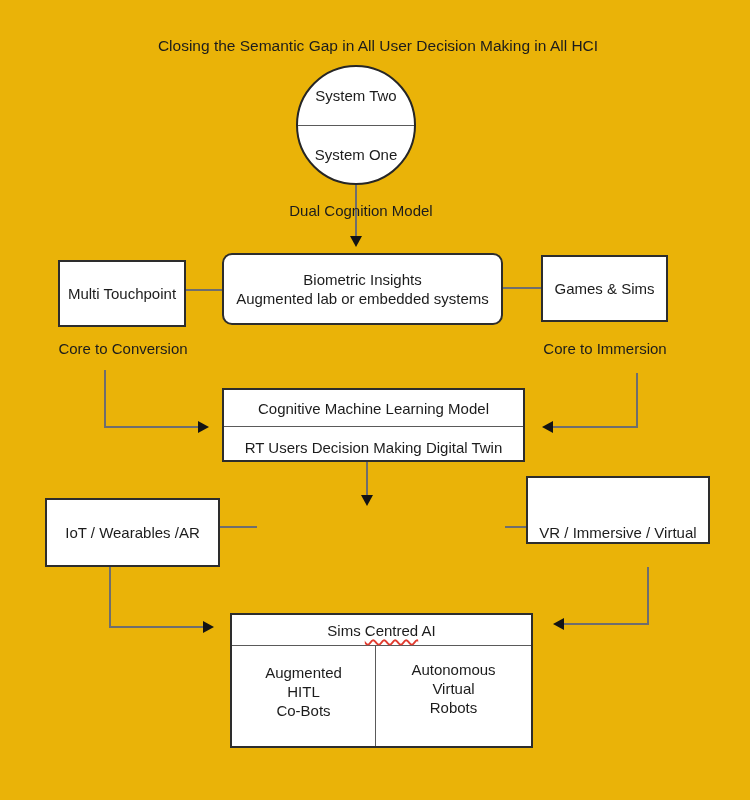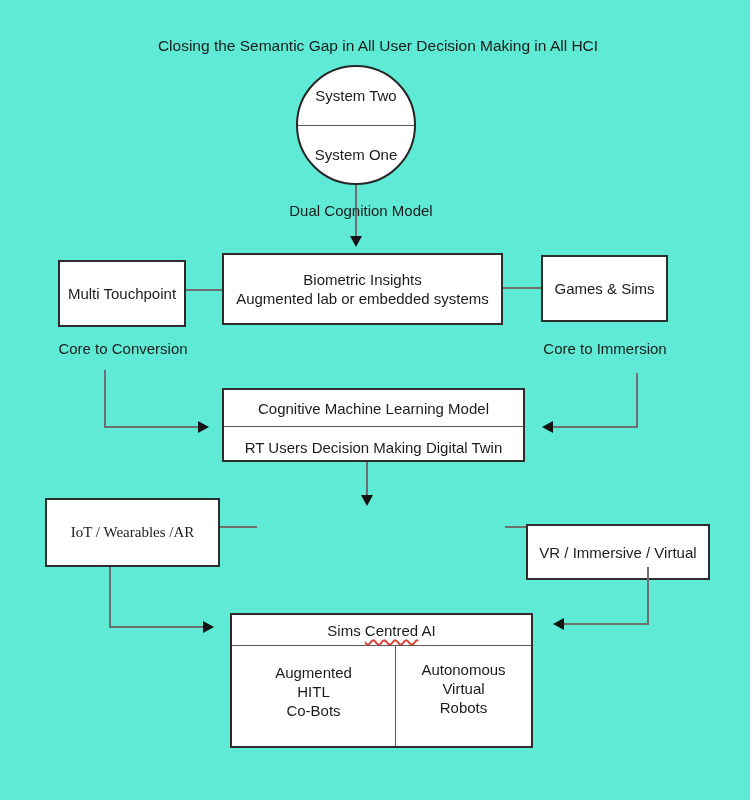--- a/index.html
+++ b/index.html
@@ -1,17 +1,17 @@
 <!DOCTYPE html>
 <html><head>
 <meta charset="utf-8">
 <style>
   html,body{margin:0;padding:0;background:#fff;}
   #canvas{
-    position:relative;width:750px;height:800px;background:#5eead4;overflow:hidden;
+    position:relative;width:750px;height:800px;background:#eab308;overflow:hidden;
     font-family:"Liberation Sans","DejaVu Sans",sans-serif;color:#1c1c1c;
   }
   .box{
     position:absolute;box-sizing:border-box;border:2px solid #2d2d2d;background:#fff;
     display:flex;flex-direction:column;align-items:center;justify-content:center;
     text-align:center;font-size:15px;line-height:19px;color:#1c1c1c;
   }
   .label{position:absolute;font-size:15px;line-height:19px;color:#1c1c1c;text-align:center;}
   .hline{position:absolute;height:2px;background:#6e6e6e;}
   .vline{position:absolute;width:2px;background:#6e6e6e;}
@@ -49,21 +49,21 @@
   <div class="vline" style="left:355px;top:185px;height:53px;"></div>
   <div class="arr down" style="left:350px;top:236px;"></div>
   <div class="label" style="left:281px;top:201px;width:160px;">Dual Cognition Model</div>
 
   <div class="box" style="left:58px;top:260px;width:128px;height:67px;">
     <span>Multi Touchpoint</span>
   </div>
 
   <div class="hline" style="left:186px;top:289px;width:36px;"></div>
 
-  <div class="box" style="left:222px;top:253px;width:281px;height:72px;">
+  <div class="box" style="left:222px;top:253px;width:281px;height:72px;border-radius:10px;">
     <span>Biometric Insights</span>
     <span>Augmented lab or embedded systems</span>
   </div>
 
   <div class="hline" style="left:503px;top:287px;width:38px;"></div>
 
   <div class="box" style="left:541px;top:255px;width:127px;height:67px;">
     <span>Games &amp; Sims</span>
   </div>
 
@@ -83,47 +83,47 @@
       <span>Cognitive Machine Learning Model</span>
     </div>
     <div class="split-row" style="flex:1;margin-top:8px;">
       <span>RT Users Decision Making Digital Twin</span>
     </div>
   </div>
 
   <div class="vline" style="left:366px;top:462px;height:36px;"></div>
   <div class="arr down" style="left:361px;top:495px;"></div>
 
-  <div class="box" style="left:45px;top:498px;width:175px;height:69px;font-family:Liberation Serif, serif;">
+  <div class="box" style="left:45px;top:498px;width:175px;height:69px;">
     <span>IoT / Wearables /AR</span>
   </div>
 
   <div class="hline" style="left:220px;top:526px;width:37px;"></div>
 
 
   <div class="hline" style="left:505px;top:526px;width:21px;"></div>
 
-  <div class="box" style="left:526px;top:524px;width:184px;height:56px;">
+  <div class="box" style="left:526px;top:476px;width:184px;height:68px;justify-content:flex-end;">
     <span>VR / Immersive / Virtual</span>
   </div>
 
   <div class="vline" style="left:109px;top:567px;height:61px;"></div>
   <div class="hline" style="left:109px;top:626px;width:96px;"></div>
   <div class="arr right" style="left:203px;top:621px;"></div>
 
   <div class="vline" style="left:647px;top:567px;height:58px;"></div>
   <div class="hline" style="left:564px;top:623px;width:85px;"></div>
   <div class="arr left" style="left:553px;top:618px;"></div>
 
   <div class="box" style="left:230px;top:613px;width:303px;height:135px;padding:0;">
     <div class="split-row" style="height:31px;border-bottom:1.4px solid #5a5a5a;">
       <span><span>Sims </span><span class="misspelled">Centred</span><span> AI</span></span>
     </div>
     <div style="flex:1;display:flex;width:100%;">
-      <div class="cellcol" style="width:164px;border-right:1.4px solid #5a5a5a;padding-top:17px;">
+      <div class="cellcol" style="width:144px;border-right:1.4px solid #5a5a5a;padding-top:17px;">
         <div>Augmented</div>
         <div>HITL</div>
         <div>Co-Bots</div>
       </div>
       <div class="cellcol" style="flex:1;padding-top:14px;">
         <div>Autonomous</div>
         <div>Virtual</div>
         <div>Robots</div>
       </div>
     </div>

